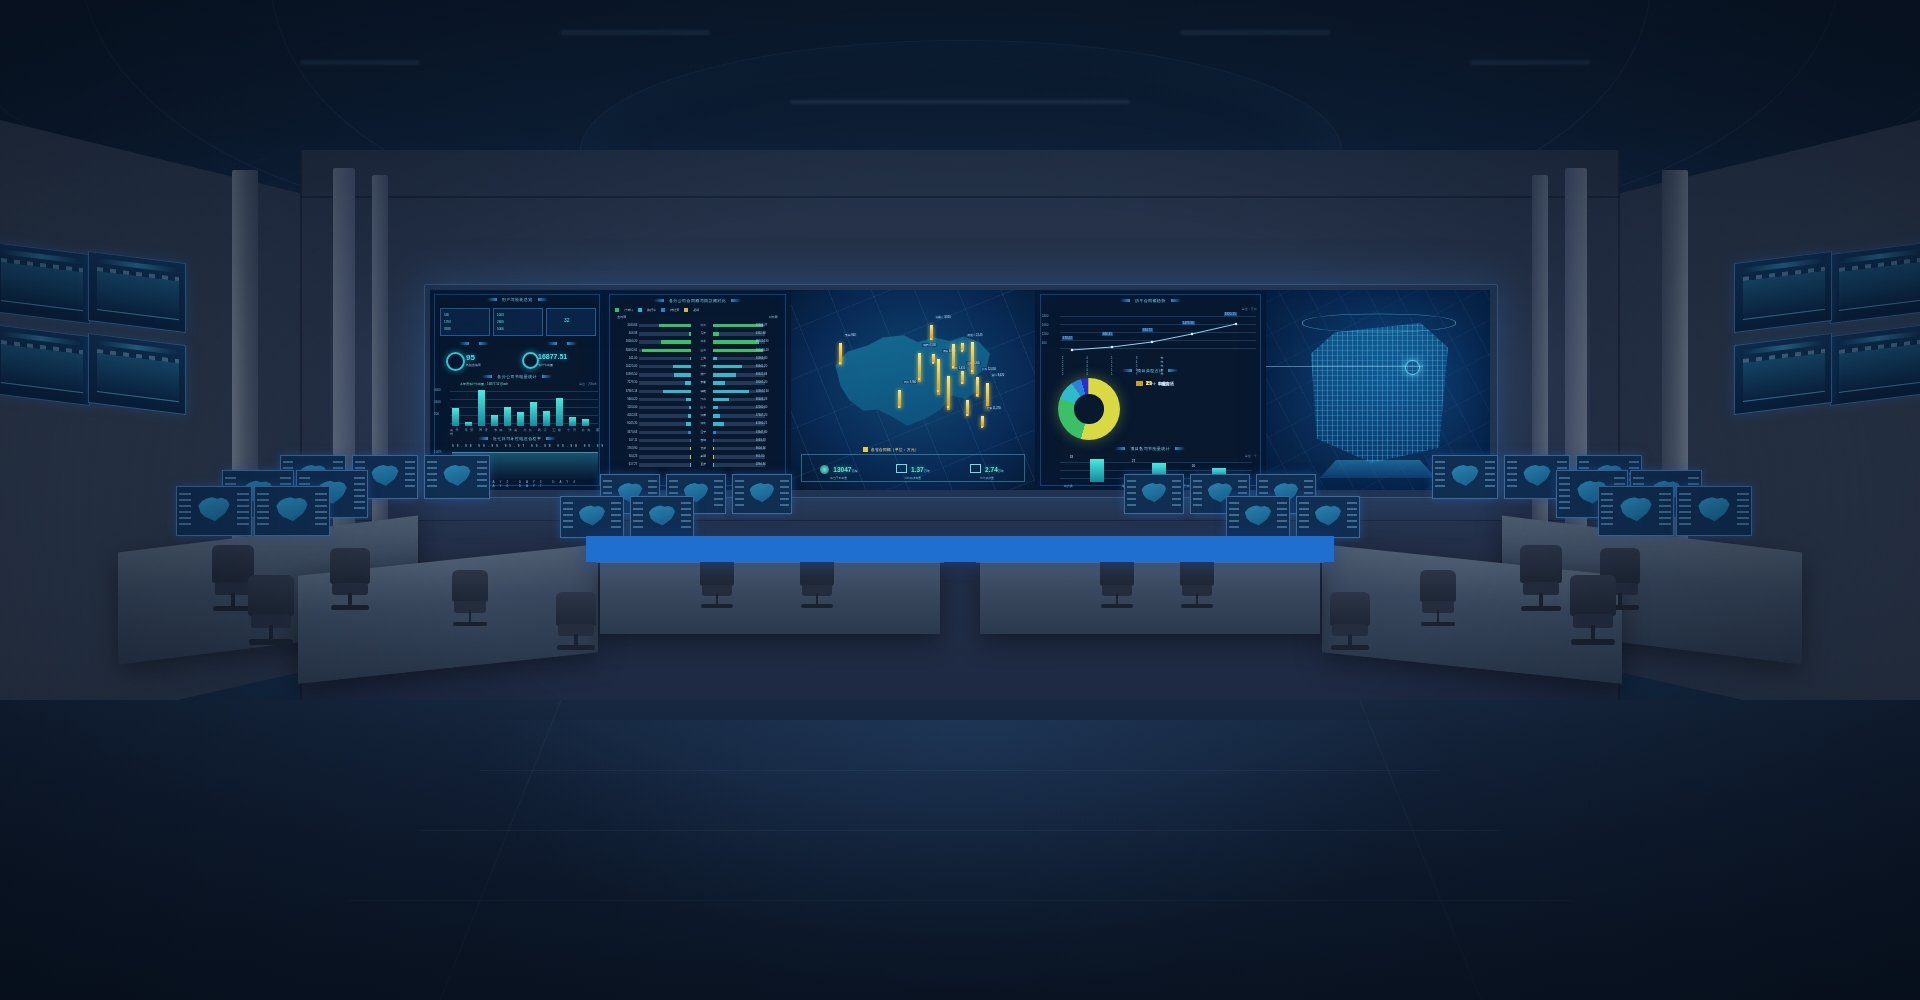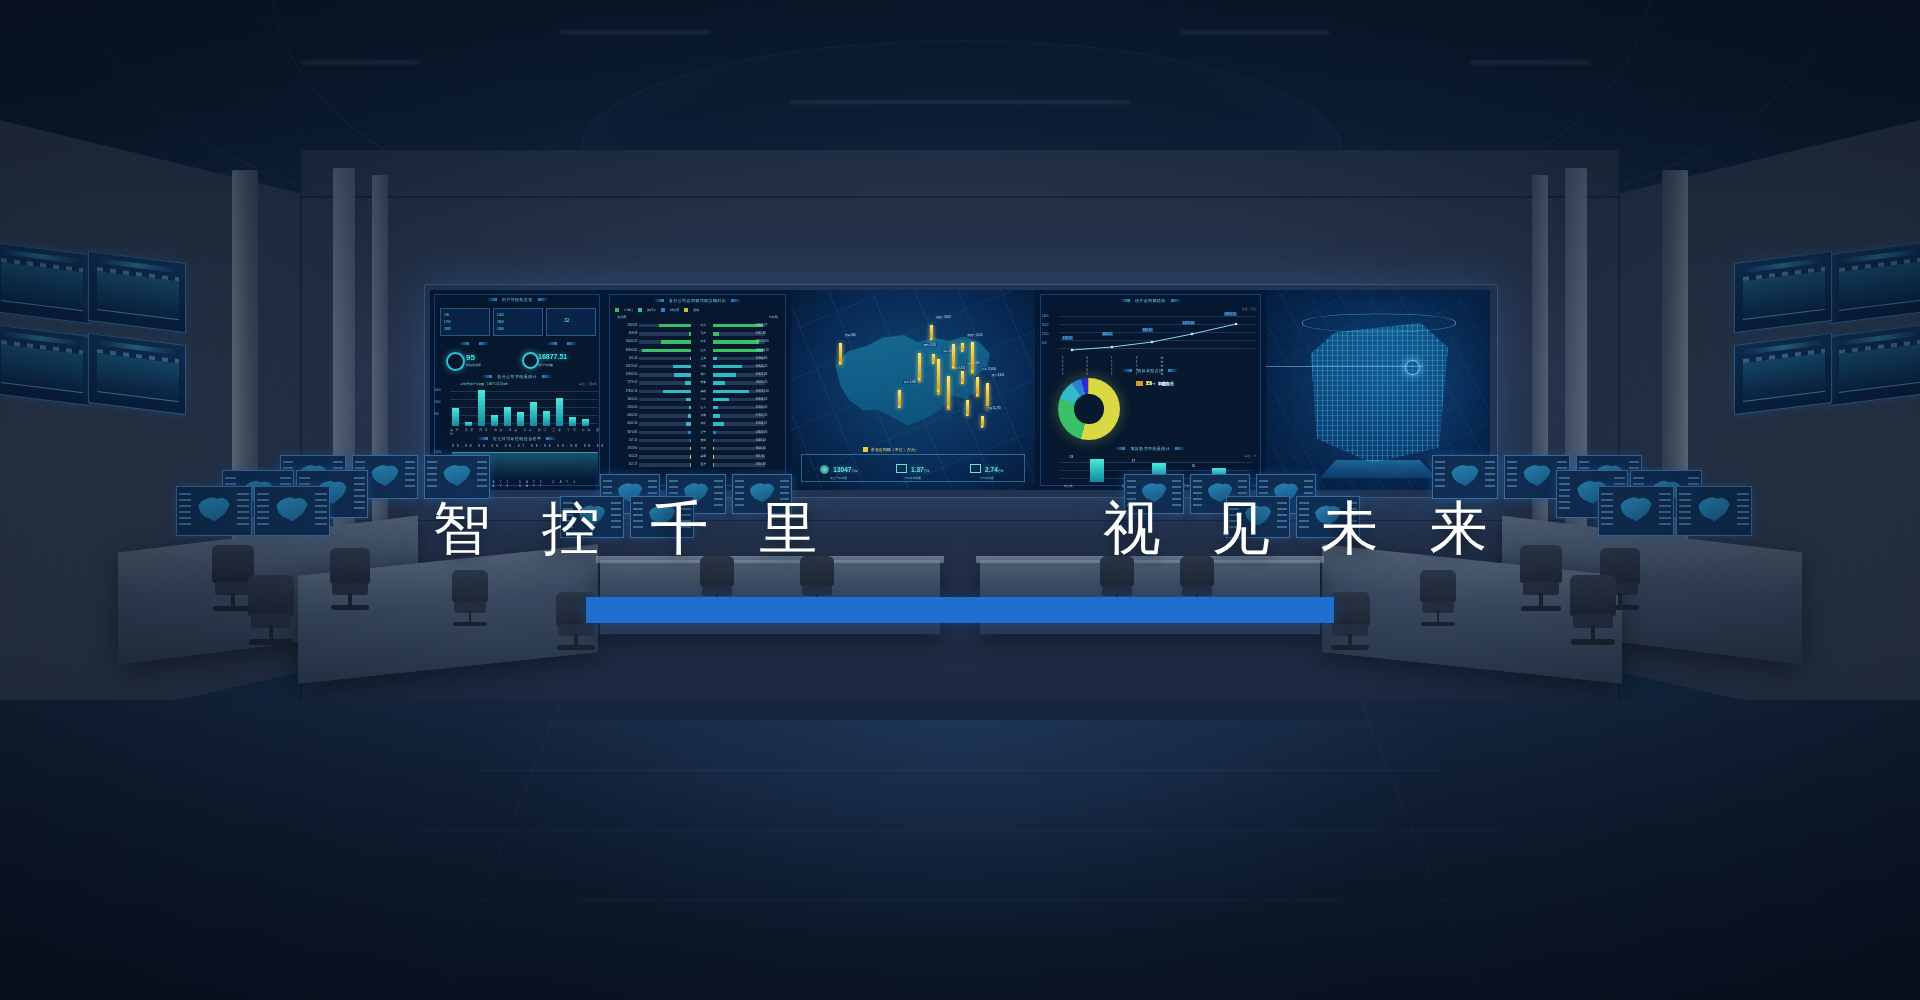--- a/index.html
+++ b/index.html
@@ -886,19 +886,18 @@
     <div class="floor-line" style="left:420px;top:130px;width:1080px;height:1px"></div>
     <div class="floor-line" style="left:350px;top:200px;width:1220px;height:1px"></div>
     <div class="floor-line" style="left:500px;top:0;width:1px;height:300px;transform:skewX(-22deg)"></div>
     <div class="floor-line" style="left:1420px;top:0;width:1px;height:300px;transform:skewX(22deg)"></div>
   </div>
 
   <div class="haze"></div>
   <div class="vignette"></div>
 
   <div class="overlay">
-    <div class="title">智 控 千 里        视 见 未 来</div>
     <div class="subwrap">
       <div class="subbar"></div>
     </div>
   </div>
 
 </div>
 
 </body></html>

